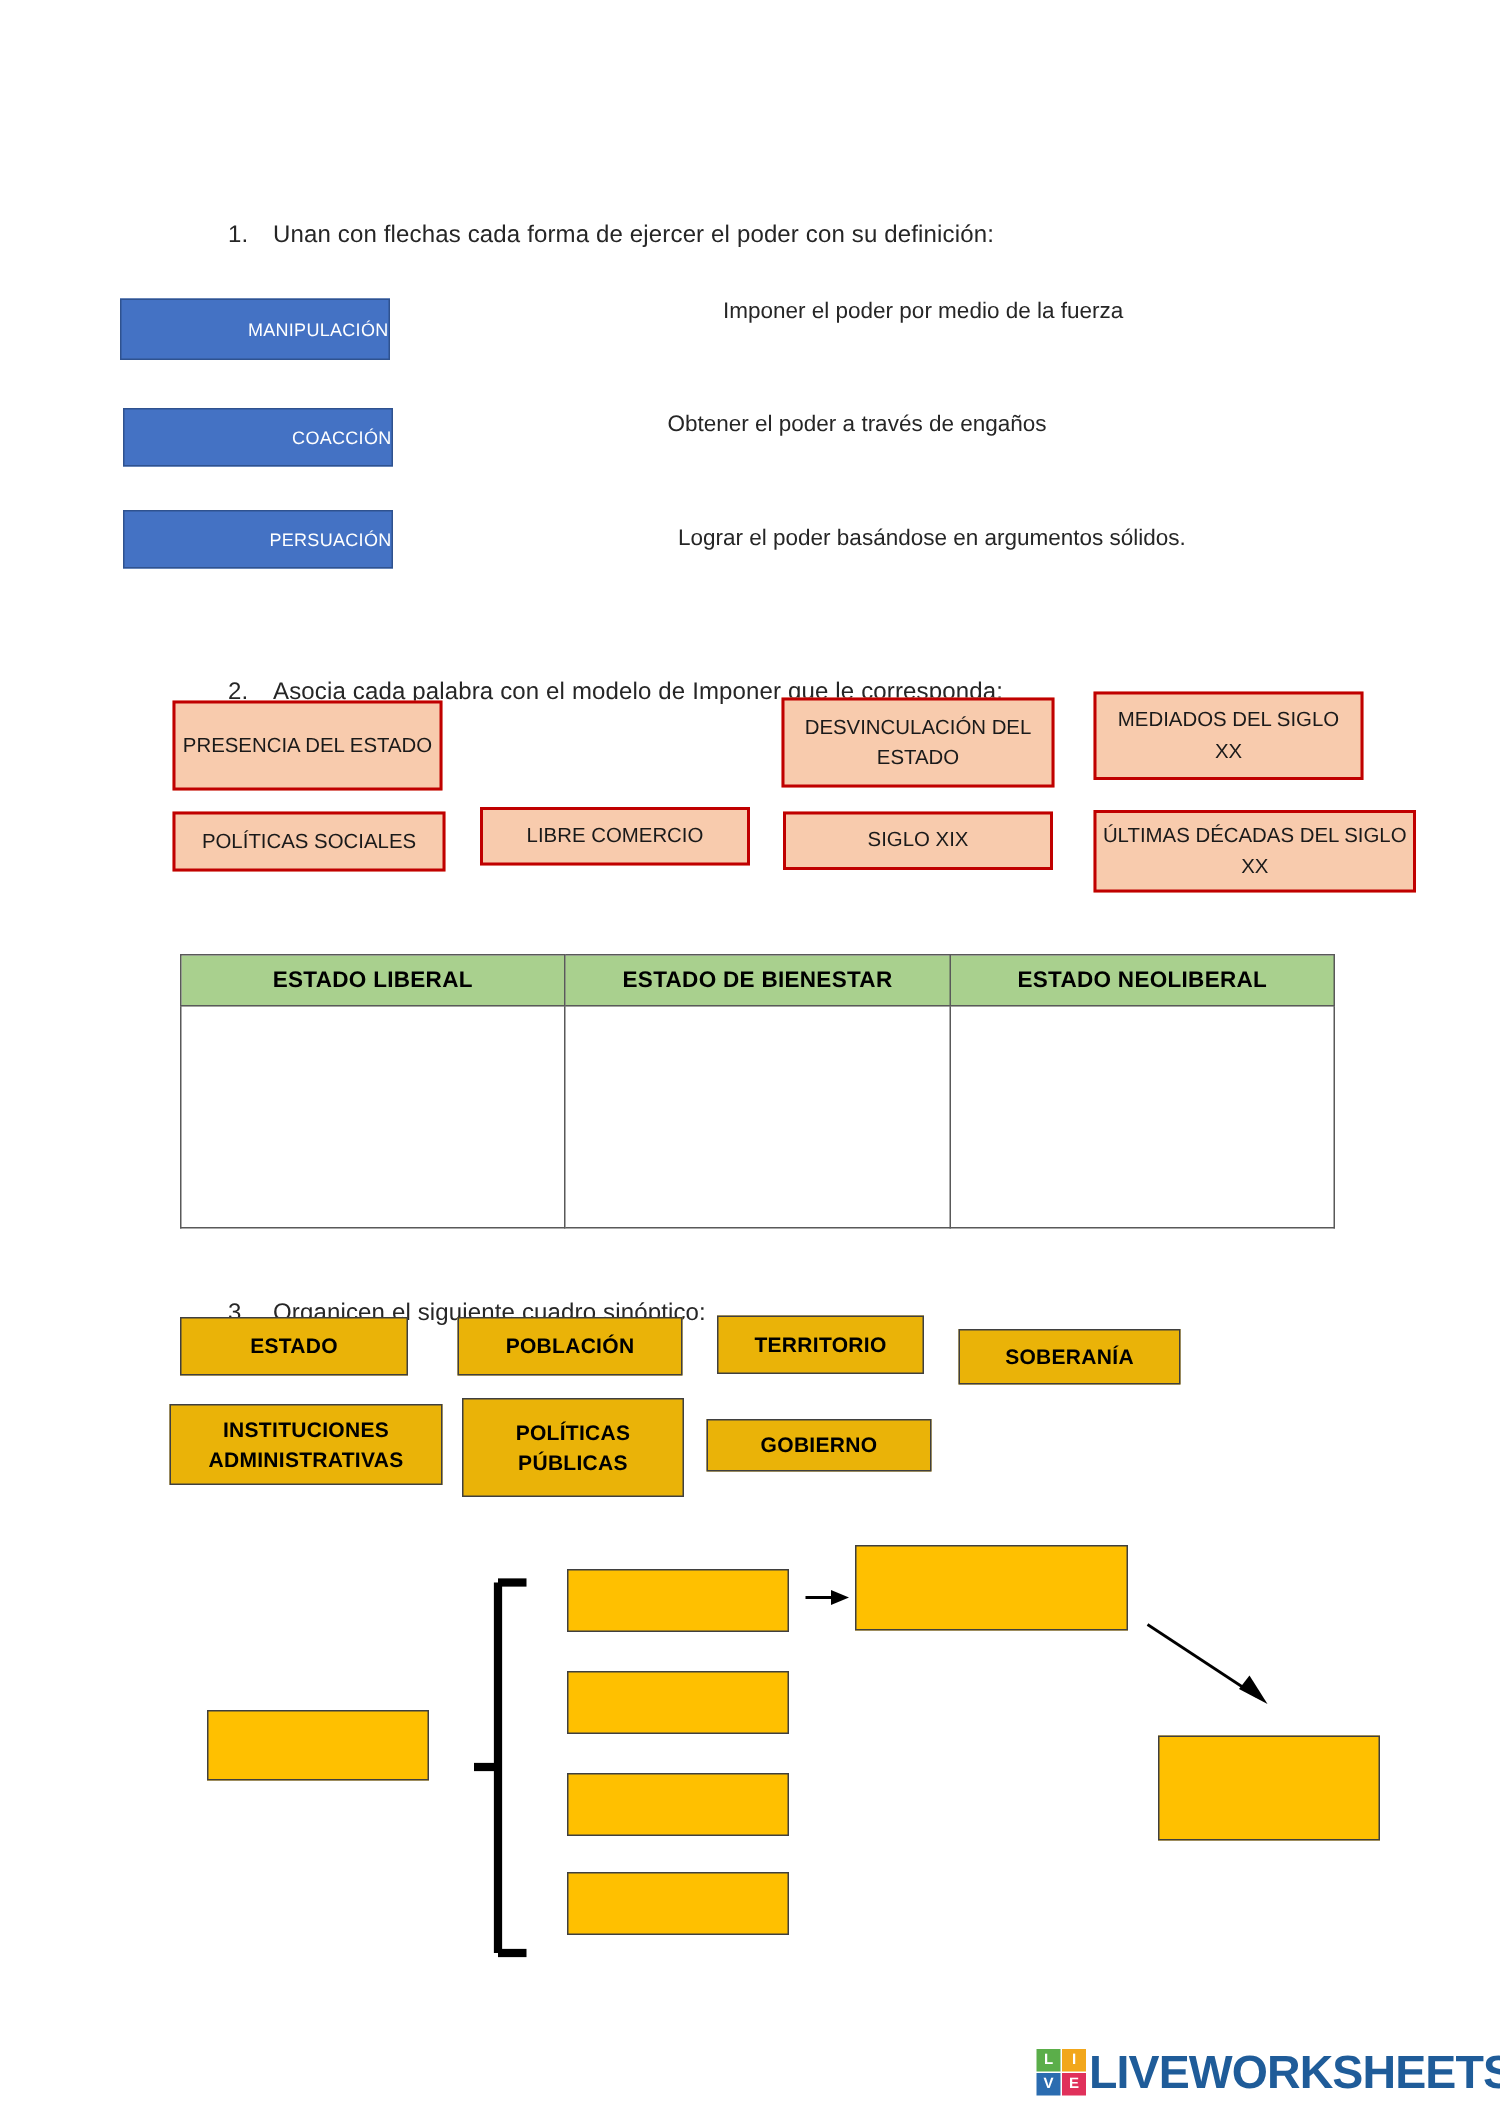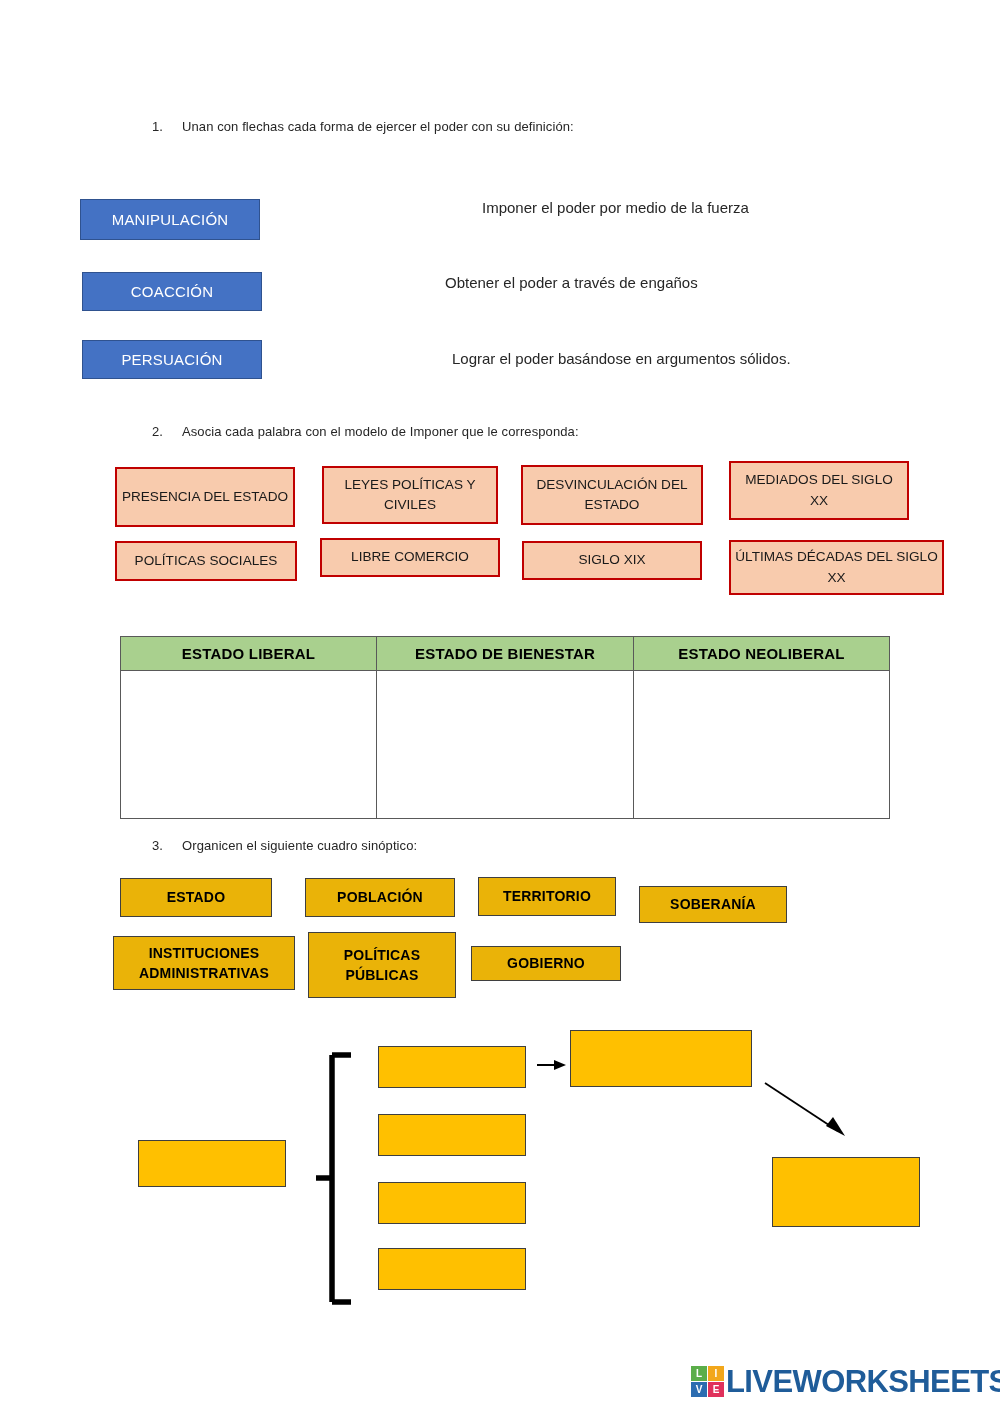--- a/index.html
+++ b/index.html
@@ -9,35 +9,36 @@
     background:#ffffff;
     font-family:"Liberation Sans","DejaVu Sans",sans-serif;
     color:#1a1a1a;
     overflow:hidden;
   }
   .page{position:absolute;inset:0;}
 
   
   .q-num{
     position:absolute;
-    font-size:13px;
+    font-size:16px;
     color:#262626;
     white-space:nowrap;
     letter-spacing:.1px;
+    margin-top:29px;
   }
   .q-num .n{display:inline-block;width:30px;}
 
   
   .blue-box{
     position:absolute;box-sizing:border-box;
     background:#4472C4;
     border:1.5px solid #2F528F;
     color:#ffffff;
-    font-size:15px;
-    display:flex;align-items:center;justify-content:center;
+    font-size:12px;
+    display:flex;align-items:center;justify-content:flex-end;
     text-align:center;
     letter-spacing:.2px;
   }
 
   
   .def-text{
     position:absolute;
     font-size:15px;
     color:#262626;
     white-space:nowrap;
@@ -148,23 +149,20 @@
   <div class="def-text" style="left:460px;top:199px;margin-left:22px;">Imponer el poder por medio de la fuerza</div>
   <div class="def-text" style="left:445px;top:274px;">Obtener el poder a través de engaños</div>
   <div class="def-text" style="left:452px;top:350px;">Lograr el poder basándose en argumentos sólidos.</div>
 
   <div class="q-num" style="left:152px;top:424px;">
     <span class="n">2.</span><span>Asocia cada palabra con el modelo de Imponer que le corresponda:</span>
   </div>
 
   <div class="peach-box" style="left:115px;top:467px;width:180px;height:60px;">
     <span>PRESENCIA DEL ESTADO</span>
-  </div>
-  <div class="peach-box" style="left:322px;top:466px;width:176px;height:58px;">
-    <span>LEYES POLÍTICAS Y CIVILES</span>
   </div>
   <div class="peach-box" style="left:521px;top:465px;width:182px;height:60px;">
     <span>DESVINCULACIÓN DEL ESTADO</span>
   </div>
   <div class="peach-box" style="left:729px;top:461px;width:180px;height:59px;">
     <span>MEDIADOS DEL SIGLO XX</span>
   </div>
 
   <div class="peach-box" style="left:115px;top:541px;width:182px;height:40px;">
     <span>POLÍTICAS SOCIALES</span>

